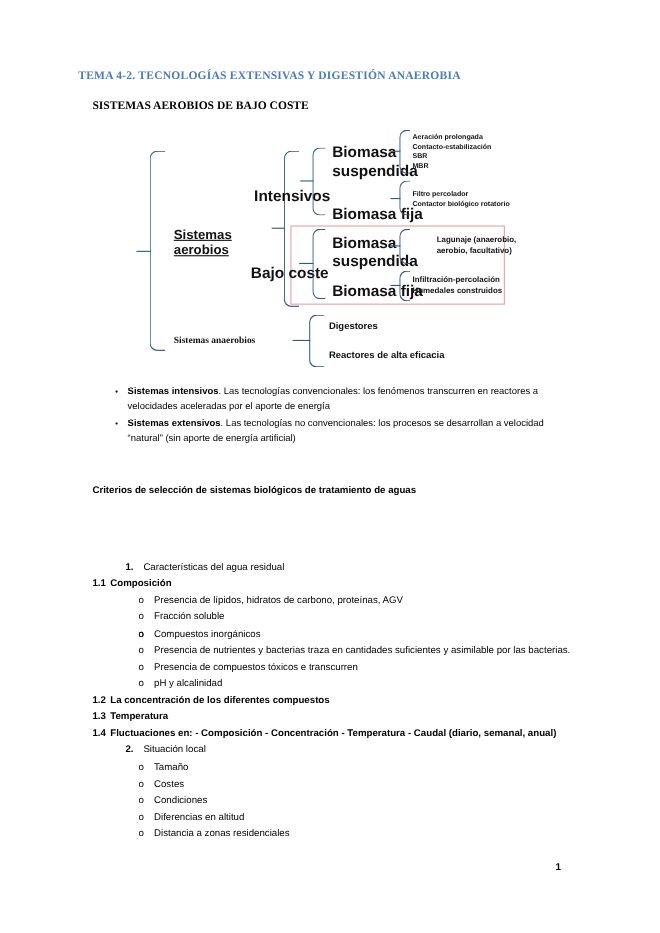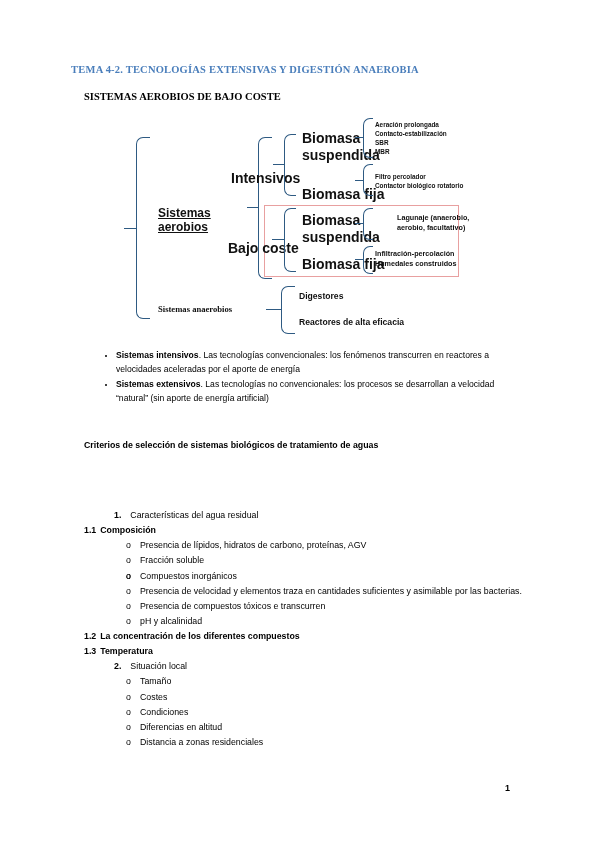--- a/index.html
+++ b/index.html
@@ -225,26 +225,27 @@
   <div class="outline">
 
     <div class="ol-num"><span>1.</span><span class="txt">Características del agua residual</span></div>
 
     <div class="ol-sub"><span>1.1</span><span class="txt">Composición</span></div>
 
     <div class="circ"><span class="bullet-o">o</span><span>Presencia de lípidos, hidratos de carbono, proteínas, AGV</span></div>
     <div class="circ"><span class="bullet-o">o</span><span>Fracción soluble</span></div>
     <div class="circ"><span class="bullet-o">o</span></div>
     <div class="circ"><span class="bullet-o">o</span><span>Compuestos inorgánicos</span></div>
-    <div class="circ" style="width:385px;"><span class="bullet-o">o</span><span>Presencia de velocidad y elementos traza en cantidades suficientes y asimilable por las bacterias.</span></div>
+    <div class="circ" style="width:385px;"><span class="bullet-o">o</span><span>Presencia de nutrientes y bacterias traza en cantidades suficientes y asimilable por las bacterias.</span></div>
     <div class="circ"><span class="bullet-o">o</span><span>Presencia de compuestos tóxicos e transcurren</span></div>
     <div class="circ"><span class="bullet-o">o</span><span>pH y alcalinidad</span></div>
 
     <div class="ol-sub"><span>1.2</span><span class="txt">La concentración de los diferentes compuestos</span></div>
     <div class="ol-sub"><span>1.3</span><span class="txt">Temperatura</span></div>
+    <div class="ol-sub" style="width:430px;"><span>1.4</span><span class="txt">Fluctuaciones en: - Composición - Concentración - Temperatura - Caudal (diario, semanal, anual)</span></div>
 
     <div class="ol-num"><span>2.</span><span class="txt">Situación local</span></div>
 
 
     <div class="circ"><span class="bullet-o">o</span><span>Tamaño</span></div>
     <div class="circ"><span class="bullet-o">o</span><span>Costes</span></div>
     <div class="circ"><span class="bullet-o">o</span><span>Condiciones</span></div>
     <div class="circ"><span class="bullet-o">o</span><span>Diferencias en altitud</span></div>
     <div class="circ"><span class="bullet-o">o</span><span>Distancia a zonas residenciales</span></div>
   </div>

